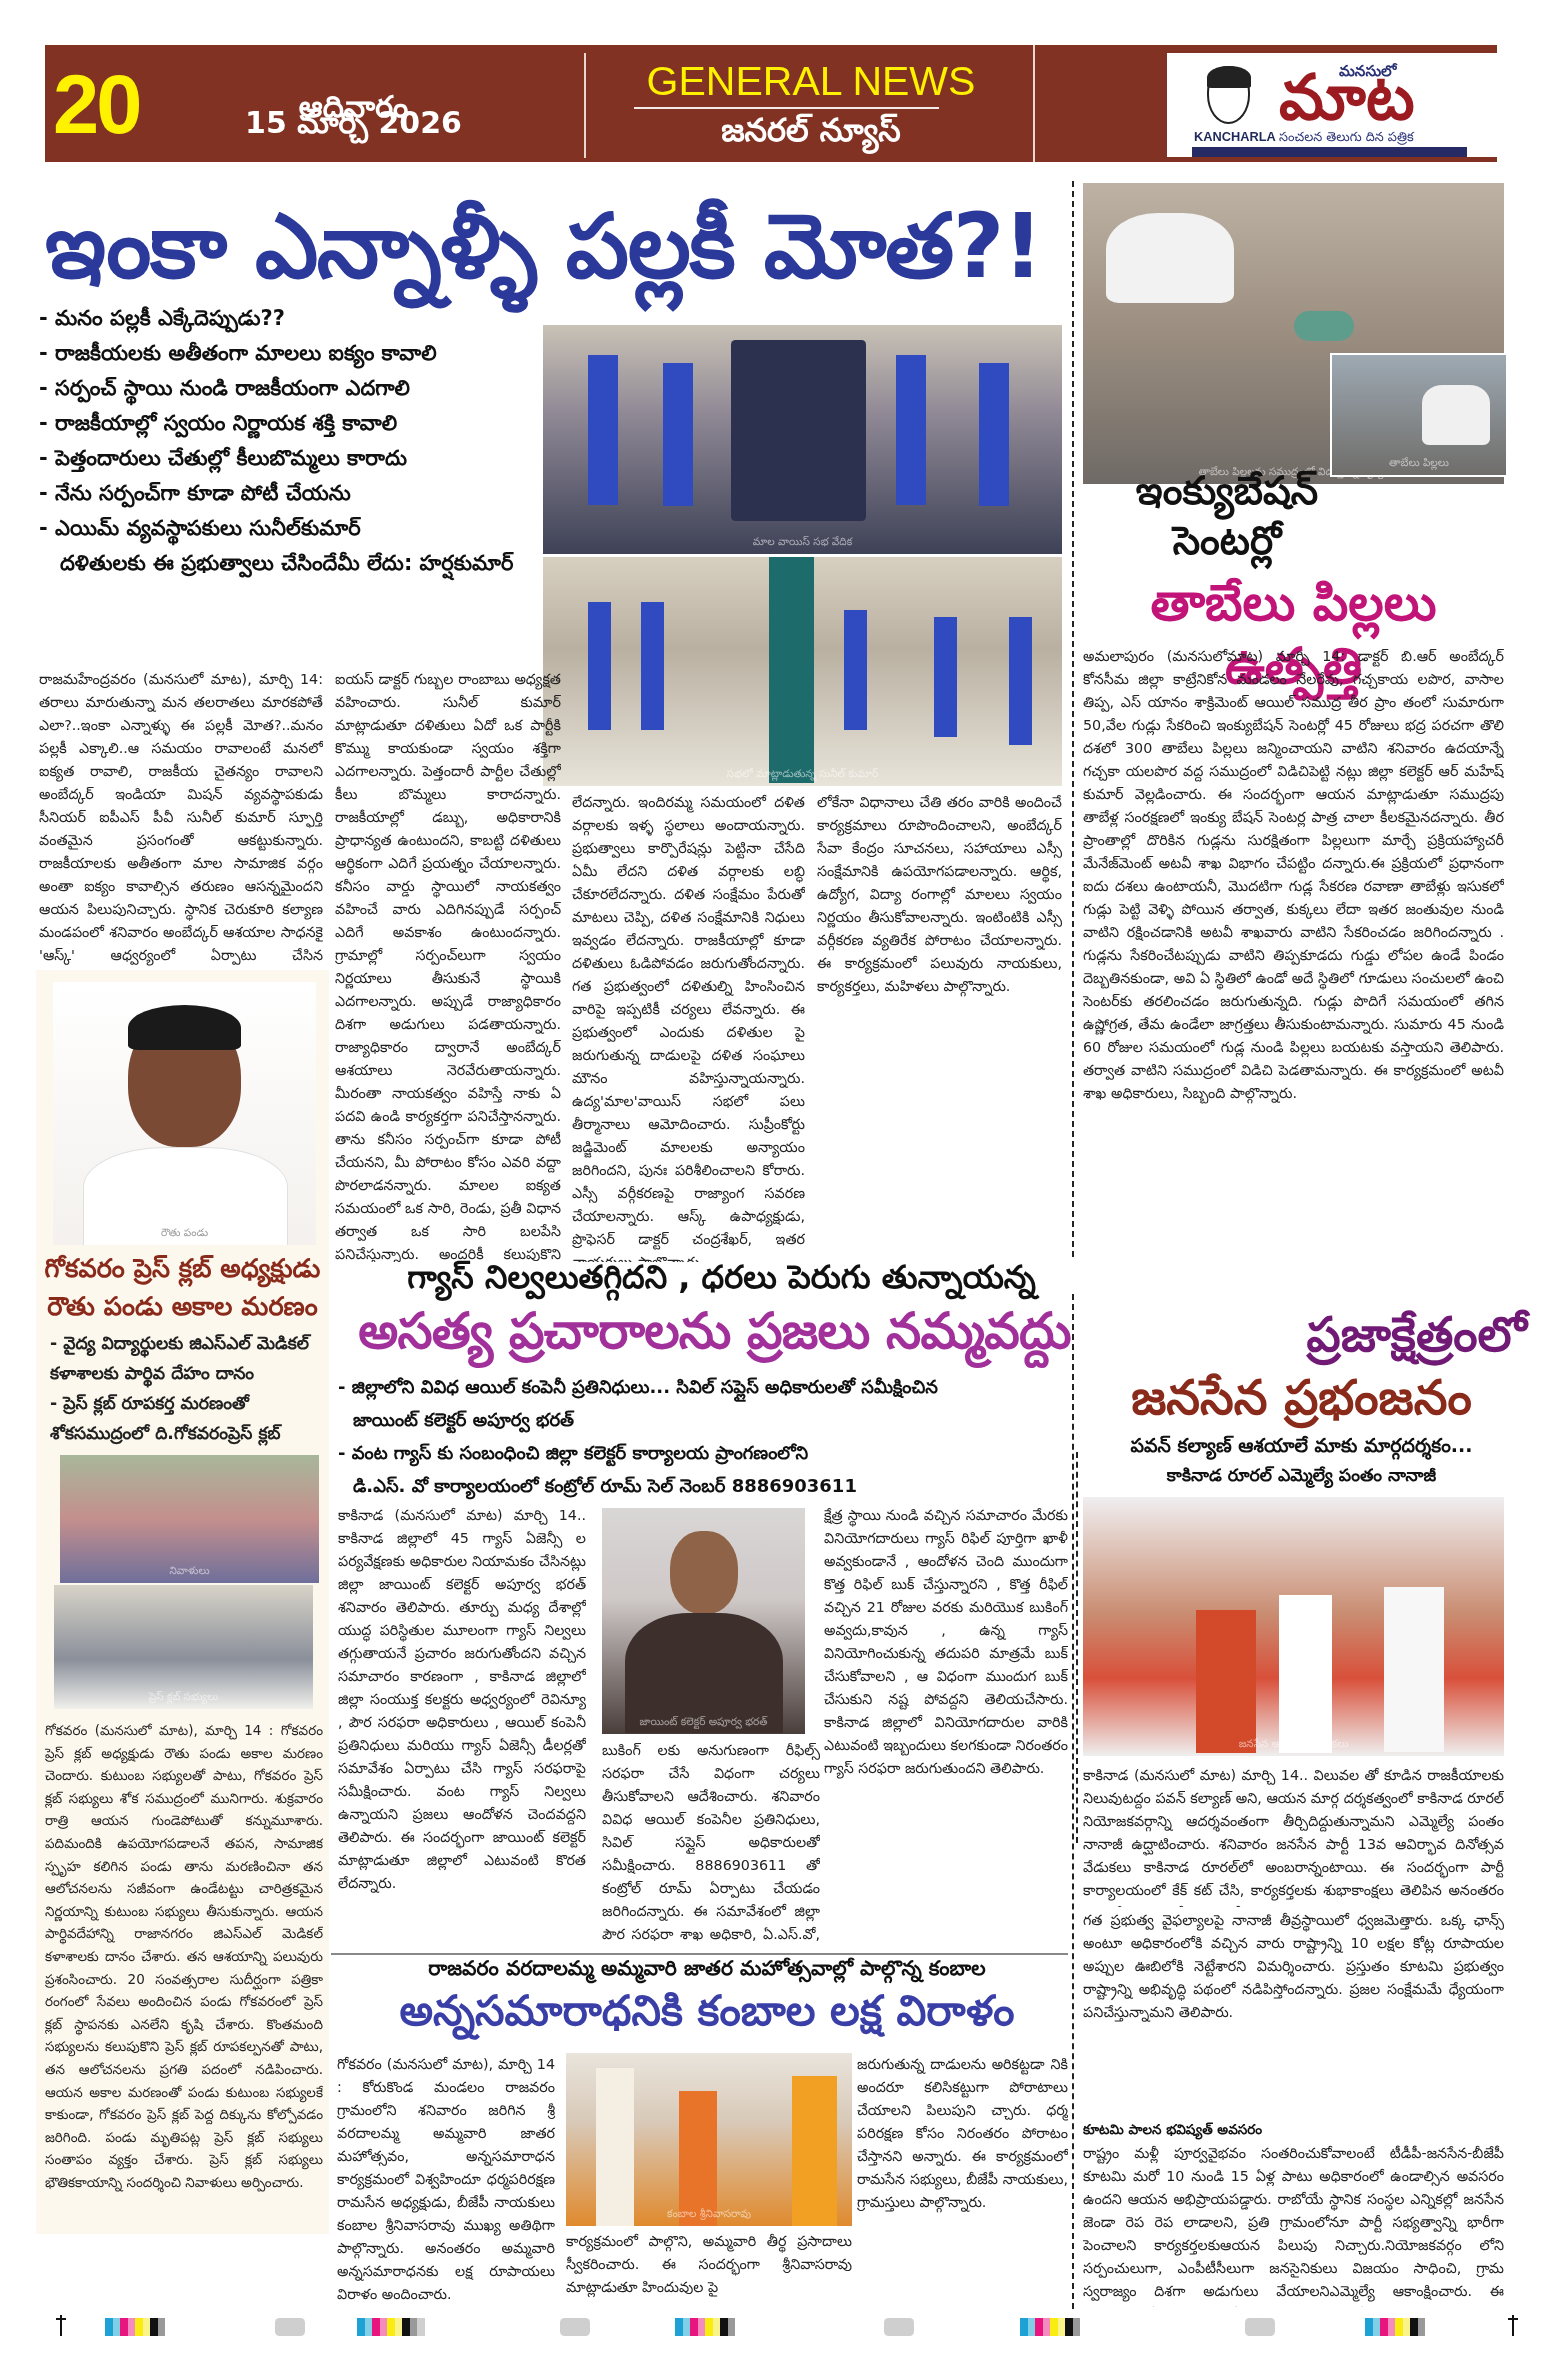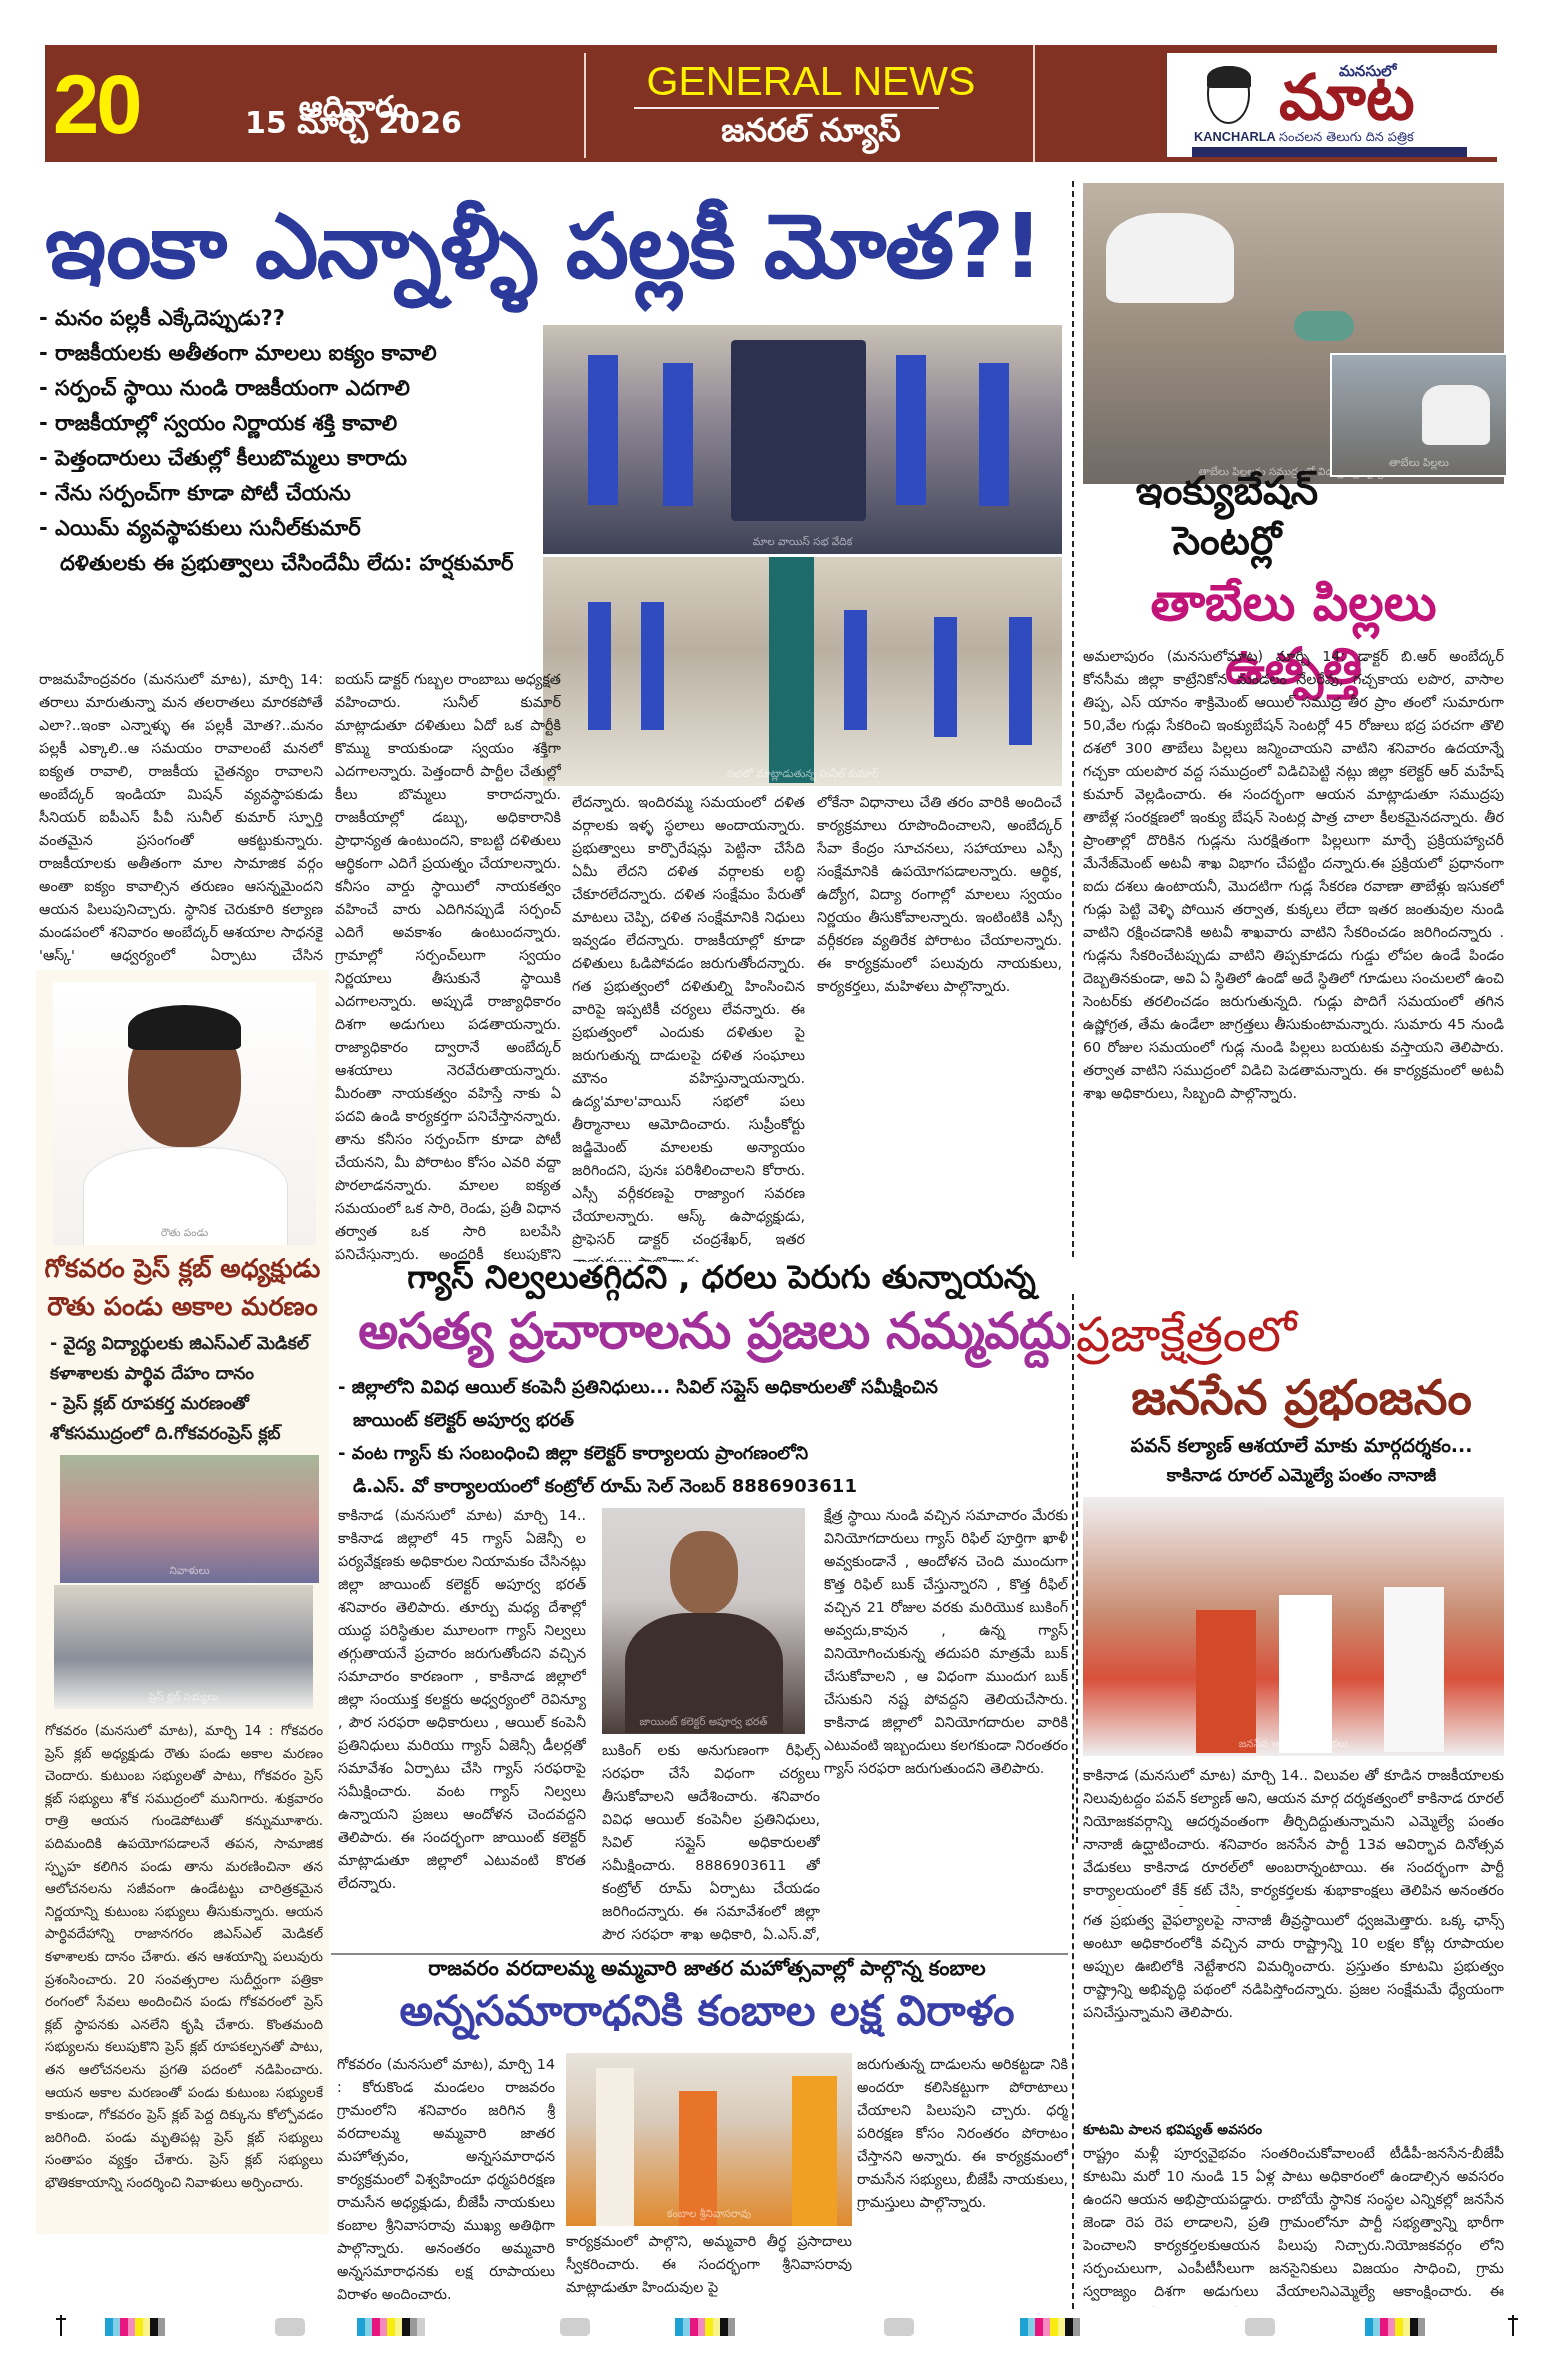--- a/index.html
+++ b/index.html
@@ -41,21 +41,21 @@
   #turtle-head2 { left: 1083px; top: 572px; width: 421px; text-align: center; font-size: 50px; font-weight: bold; color: #c21478; line-height: 63px; }
 
   #obit-panel { left: 36px; top: 970px; width: 293px; height: 1264px; background: #fdf8ee; }
   #obit-head { left: 36px; top: 1249px; width: 293px; text-align: center; font-size: 25.6px; font-weight: bold; color: #8a2a1b; line-height: 38px; }
   .obit-bul { left: 50px; top: 1328px; width: 278px; font-size: 17.3px; font-weight: bold; line-height: 30px; color: #222; }
 
   #gas-kicker { left: 353px; top: 1258px; width: 737px; text-align: center; font-size: 32px; font-weight: bold; color: #111; }
   #gas-head { left: 346px; top: 1297px; width: 737px; text-align: center; font-size: 50px; font-weight: bold; color: #a2309b; line-height: 68px; letter-spacing: -0.8px; }
   .gas-bul { left: 338px; top: 1370px; width: 737px; font-size: 18px; font-weight: bold; line-height: 33px; color: #111; }
 
-  #js-head1 { left: 1076px; top: 1303px; width: 451px; text-align: left; font-size: 48px; font-weight: normal; color: #b91c1c; line-height: 63px; }
+  #js-head1 { left: 1076px; top: 1303px; width: 451px; text-align: right; font-size: 48px; font-weight: bold; color: #701a75; line-height: 63px; }
   #js-head2 { left: 1076px; top: 1366px; width: 451px; text-align: center; font-size: 48px; font-weight: bold; color: #8a2a1b; line-height: 63px; }
   #js-sub1 { left: 1076px; top: 1434px; width: 451px; text-align: center; font-size: 19px; font-weight: bold; color: #111; }
   #js-sub2 { left: 1076px; top: 1465px; width: 451px; text-align: center; font-size: 17.3px; font-weight: bold; color: #111; }
 
   #kambala-kicker { left: 331px; top: 1956px; width: 752px; text-align: center; font-size: 20.3px; font-weight: bold; color: #111; }
   #kambala-head { left: 331px; top: 1981px; width: 752px; text-align: center; font-size: 42px; font-weight: bold; color: #3a3fa8; line-height: 60px; }
   .crop-mark { position: absolute; top: 2315px; width: 1.5px; height: 21px; background: #111; }
   .crop-mark::before { content: ""; position: absolute; left: -4.5px; top: 3px; width: 10.5px; height: 1.5px; background: #111; }
   .cbar { position: absolute; top: 2318px; height: 18px; display: flex; }
   .cbar span { display: block; width: 7.5px; height: 18px; }

